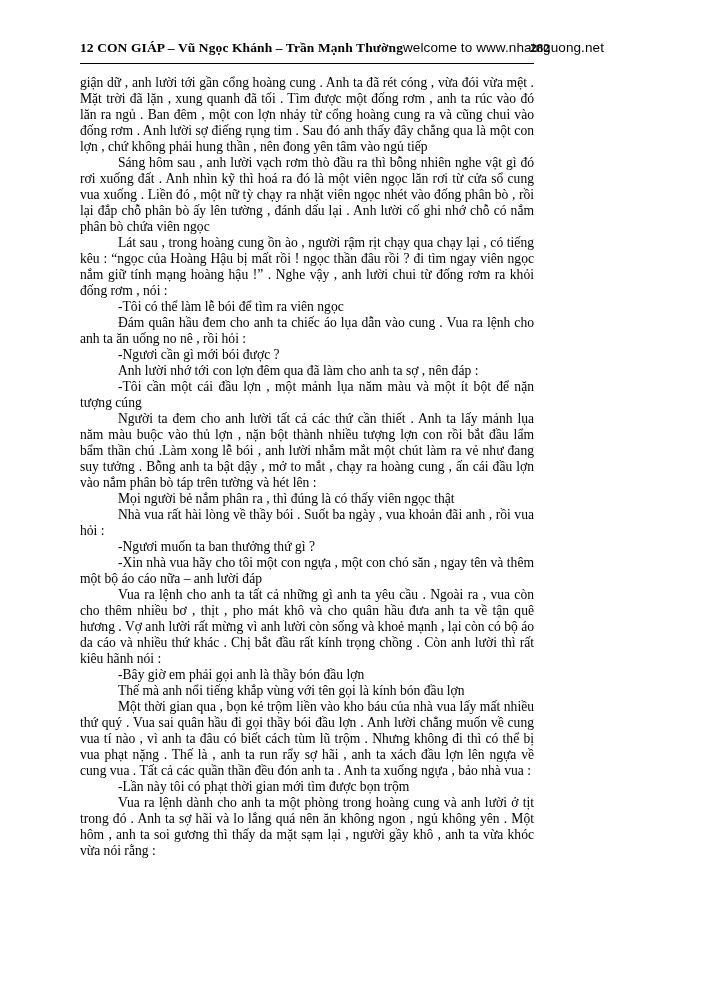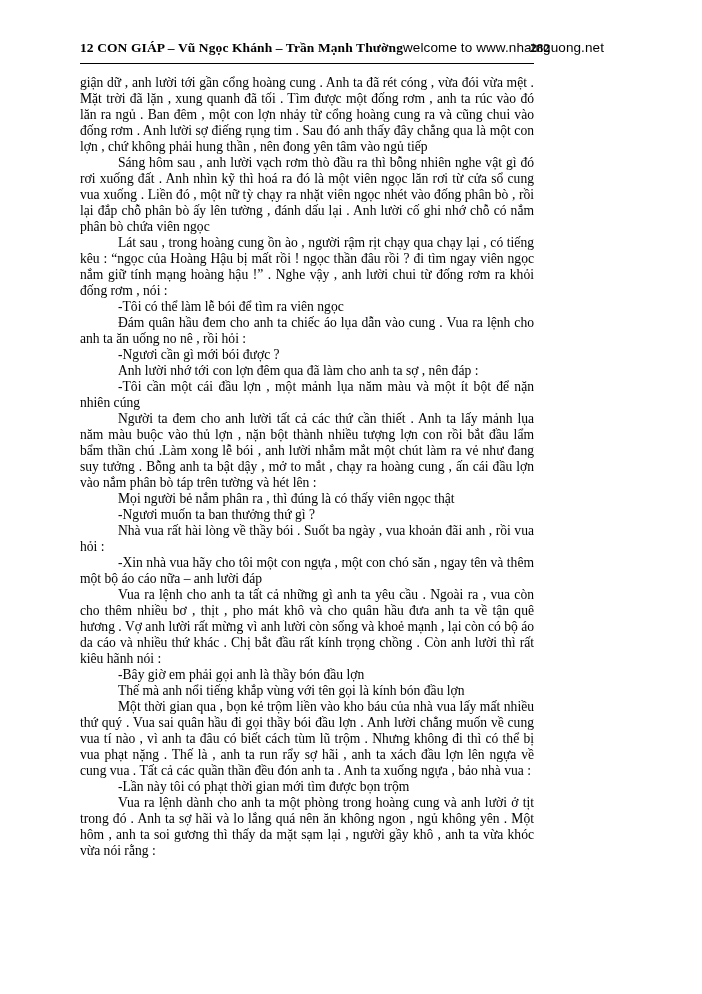--- a/index.html
+++ b/index.html
@@ -90,25 +90,25 @@
   <hr class="rule">
 
   <div class="body-text">
       <p class="noind">giận dữ , anh lười tới gần cổng hoàng cung . Anh ta đã rét cóng , vừa đói vừa mệt . Mặt trời đã lặn , xung quanh đã tối . Tìm được một đống rơm , anh ta rúc vào đó lăn ra ngủ . Ban đêm , một con lợn nhảy từ cổng hoàng cung ra và cũng chui vào đống rơm . Anh lười sợ điếng rụng tim . Sau đó anh thấy đây chẳng qua là một con lợn , chứ không phải hung thần , nên đong yên tâm vào ngủ tiếp</p>
       <p class="ind">Sáng hôm sau , anh lười vạch rơm thò đầu ra thì bỗng nhiên nghe vật gì đó rơi xuống đất . Anh nhìn kỹ thì hoá ra đó là một viên ngọc lăn rơi từ cửa sổ cung vua xuống . Liền đó , một nữ tỳ chạy ra nhặt viên ngọc nhét vào đống phân bò , rồi lại đắp chỗ phân bò ấy lên tường , đánh dấu lại . Anh lười cố ghi nhớ chỗ có nắm phân bò chứa viên ngọc</p>
       <p class="ind">Lát sau , trong hoàng cung ồn ào , người rậm rịt chạy qua chạy lại , có tiếng kêu : “ngọc của Hoàng Hậu bị mất rồi ! ngọc thần đâu rồi ? đi tìm ngay viên ngọc nắm giữ tính mạng hoàng hậu !” . Nghe vậy , anh lười chui từ đống rơm ra khỏi đống rơm , nói :</p>
       <p class="ind">-Tôi có thể làm lễ bói để tìm ra viên ngọc</p>
       <p class="ind">Đám quân hầu đem cho anh ta chiếc áo lụa dẫn vào cung . Vua ra lệnh cho anh ta ăn uống no nê , rồi hỏi :</p>
       <p class="ind">-Ngươi cần gì mới bói được ?</p>
       <p class="ind">Anh lười nhớ tới con lợn đêm qua đã làm cho anh ta sợ , nên đáp :</p>
-      <p class="ind">-Tôi cần một cái đầu lợn , một mảnh lụa năm màu và một ít bột để nặn nhiên cúng</p>
+      <p class="ind">-Tôi cần một cái đầu lợn , một mảnh lụa năm màu và một ít bột để nặn tượng cúng</p>
       <p class="ind">Người ta đem cho anh lười tất cả các thứ cần thiết . Anh ta lấy mảnh lụa năm màu buộc vào thủ lợn , nặn bột thành nhiều tượng lợn con rồi bắt đầu lẩm bẩm thần chú .Làm xong lễ bói , anh lười nhắm mắt một chút  làm ra vẻ như đang suy tưởng . Bỗng anh ta bật dậy , mở to mắt , chạy ra hoàng cung , ấn cái đầu lợn vào nắm phân bò táp trên tường và hét lên :</p>
       <p class="ind">Mọi người bẻ nắm phân ra , thì đúng là có thấy viên ngọc thật</p>
+      <p class="ind">Nhà vua rất hài lòng về thầy bói . Suốt ba ngày , vua khoản đãi anh , rồi vua hỏi :</p>
       <p class="ind">-Ngươi muốn ta ban thưởng thứ gì ?</p>
-      <p class="ind">Nhà vua rất hài lòng về thầy bói . Suốt ba ngày , vua khoản đãi anh , rồi vua hỏi :</p>
       <p class="ind">-Xin nhà vua hãy cho tôi một con ngựa , một con chó săn , ngay tên và thêm một bộ áo cáo nữa – anh lười đáp</p>
       <p class="ind">Vua ra lệnh cho anh ta tất cả những gì anh ta yêu cầu . Ngoài ra , vua còn cho thêm nhiều bơ , thịt , pho mát khô và cho quân hầu đưa anh ta về tận quê hương .  Vợ anh lười rất mừng vì anh lười còn sống và khoẻ mạnh , lại còn có bộ áo da cáo và nhiều thứ khác . Chị bắt đầu rất kính trọng chồng . Còn anh lười thì rất kiêu hãnh nói :</p>
       <p class="ind">-Bây giờ em phải gọi anh là thầy bón đầu lợn</p>
       <p class="ind">Thế mà anh nổi tiếng khắp vùng với tên gọi là kính bón đầu lợn</p>
       <p class="ind">Một thời gian qua , bọn kẻ trộm liền vào kho báu của nhà vua lấy mất nhiều thứ quý . Vua sai quân hầu đi gọi thầy bói đầu lợn . Anh lười chẳng muốn về cung vua tí nào , vì anh ta đâu có biết cách tùm lũ trộm . Nhưng không đi thì có thể bị vua phạt nặng . Thế là , anh ta run rẩy sợ hãi , anh ta xách đầu lợn lên ngựa về cung vua .  Tất cả các quần thần đều đón anh ta . Anh ta xuống ngựa , bảo nhà vua :</p>
       <p class="ind">-Lần này tôi có phạt thời gian mới tìm được bọn trộm</p>
       <p class="ind">Vua ra lệnh dành cho anh ta một phòng trong hoàng cung và anh lười ở tịt trong đó . Anh ta sợ hãi và lo lắng quá nên ăn không ngon , ngủ không yên . Một hôm , anh ta soi gương thì thấy da mặt sạm lại , người gầy khô , anh ta vừa khóc vừa nói rằng :</p>
     </div>
 
 </div>

